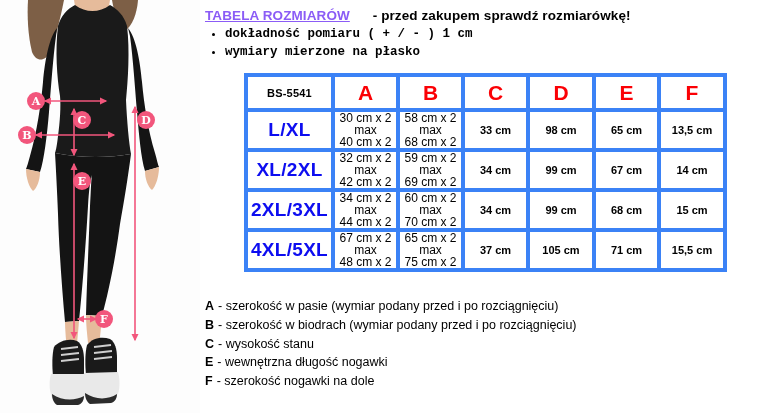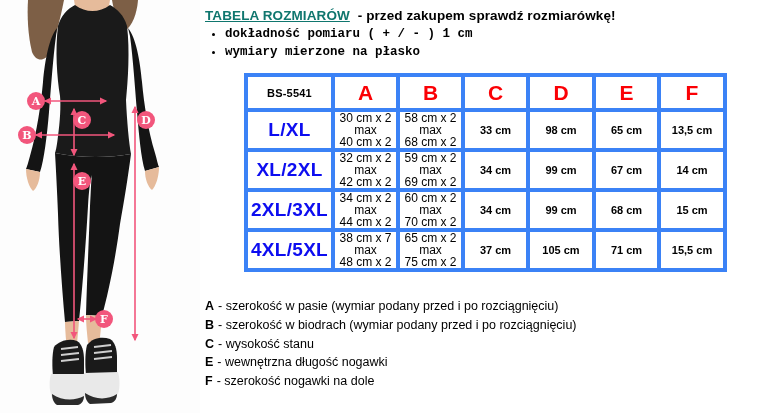--- a/index.html
+++ b/index.html
@@ -11,22 +11,22 @@
 
   
   #photo{position:absolute;left:0;top:0;width:200px;height:413px;}
   #photo svg{display:block;}
 
   
   #headline{
     position:absolute;left:205px;top:8px;
     font-size:13.5px;font-weight:bold;white-space:nowrap;letter-spacing:.1px;
   }
-  #title{color:#0f766e;text-decoration:underline;}
-  #subtitle{margin-left:4px;color:#000;}
+  #title{color:#8b5cf6;text-decoration:underline;}
+  #subtitle{margin-left:19px;color:#000;}
 
   #bullets{
     position:absolute;left:210px;top:27px;margin:0;padding:0 0 0 15px;
     font-size:12.5px;font-weight:bold;list-style-type:disc;
   }
   #bullets li{margin:0 0 4px 0;font-family:Liberation Mono, monospace;}
 
   
   #size-table{
     position:absolute;left:244px;top:73px;
@@ -220,21 +220,21 @@
         <td class="val-cell">34 cm</td>
         <td class="val-cell">99 cm</td>
         <td class="val-cell">68 cm</td>
         <td class="val-cell">15 cm</td>
       </tr>
 
 
       <tr class="body-row">
         <td class="size-cell">4XL/5XL</td>
         <td class="multi-cell">
-          <span>38 cm x 7</span>
+          <span>67 cm x 2</span>
           <span>max</span>
           <span>48 cm x 2</span>
         </td>
         <td class="multi-cell">
           <span>65 cm x 2</span>
           <span>max</span>
           <span>75 cm x 2</span>
         </td>
         <td class="val-cell">37 cm</td>
         <td class="val-cell">105 cm</td>

